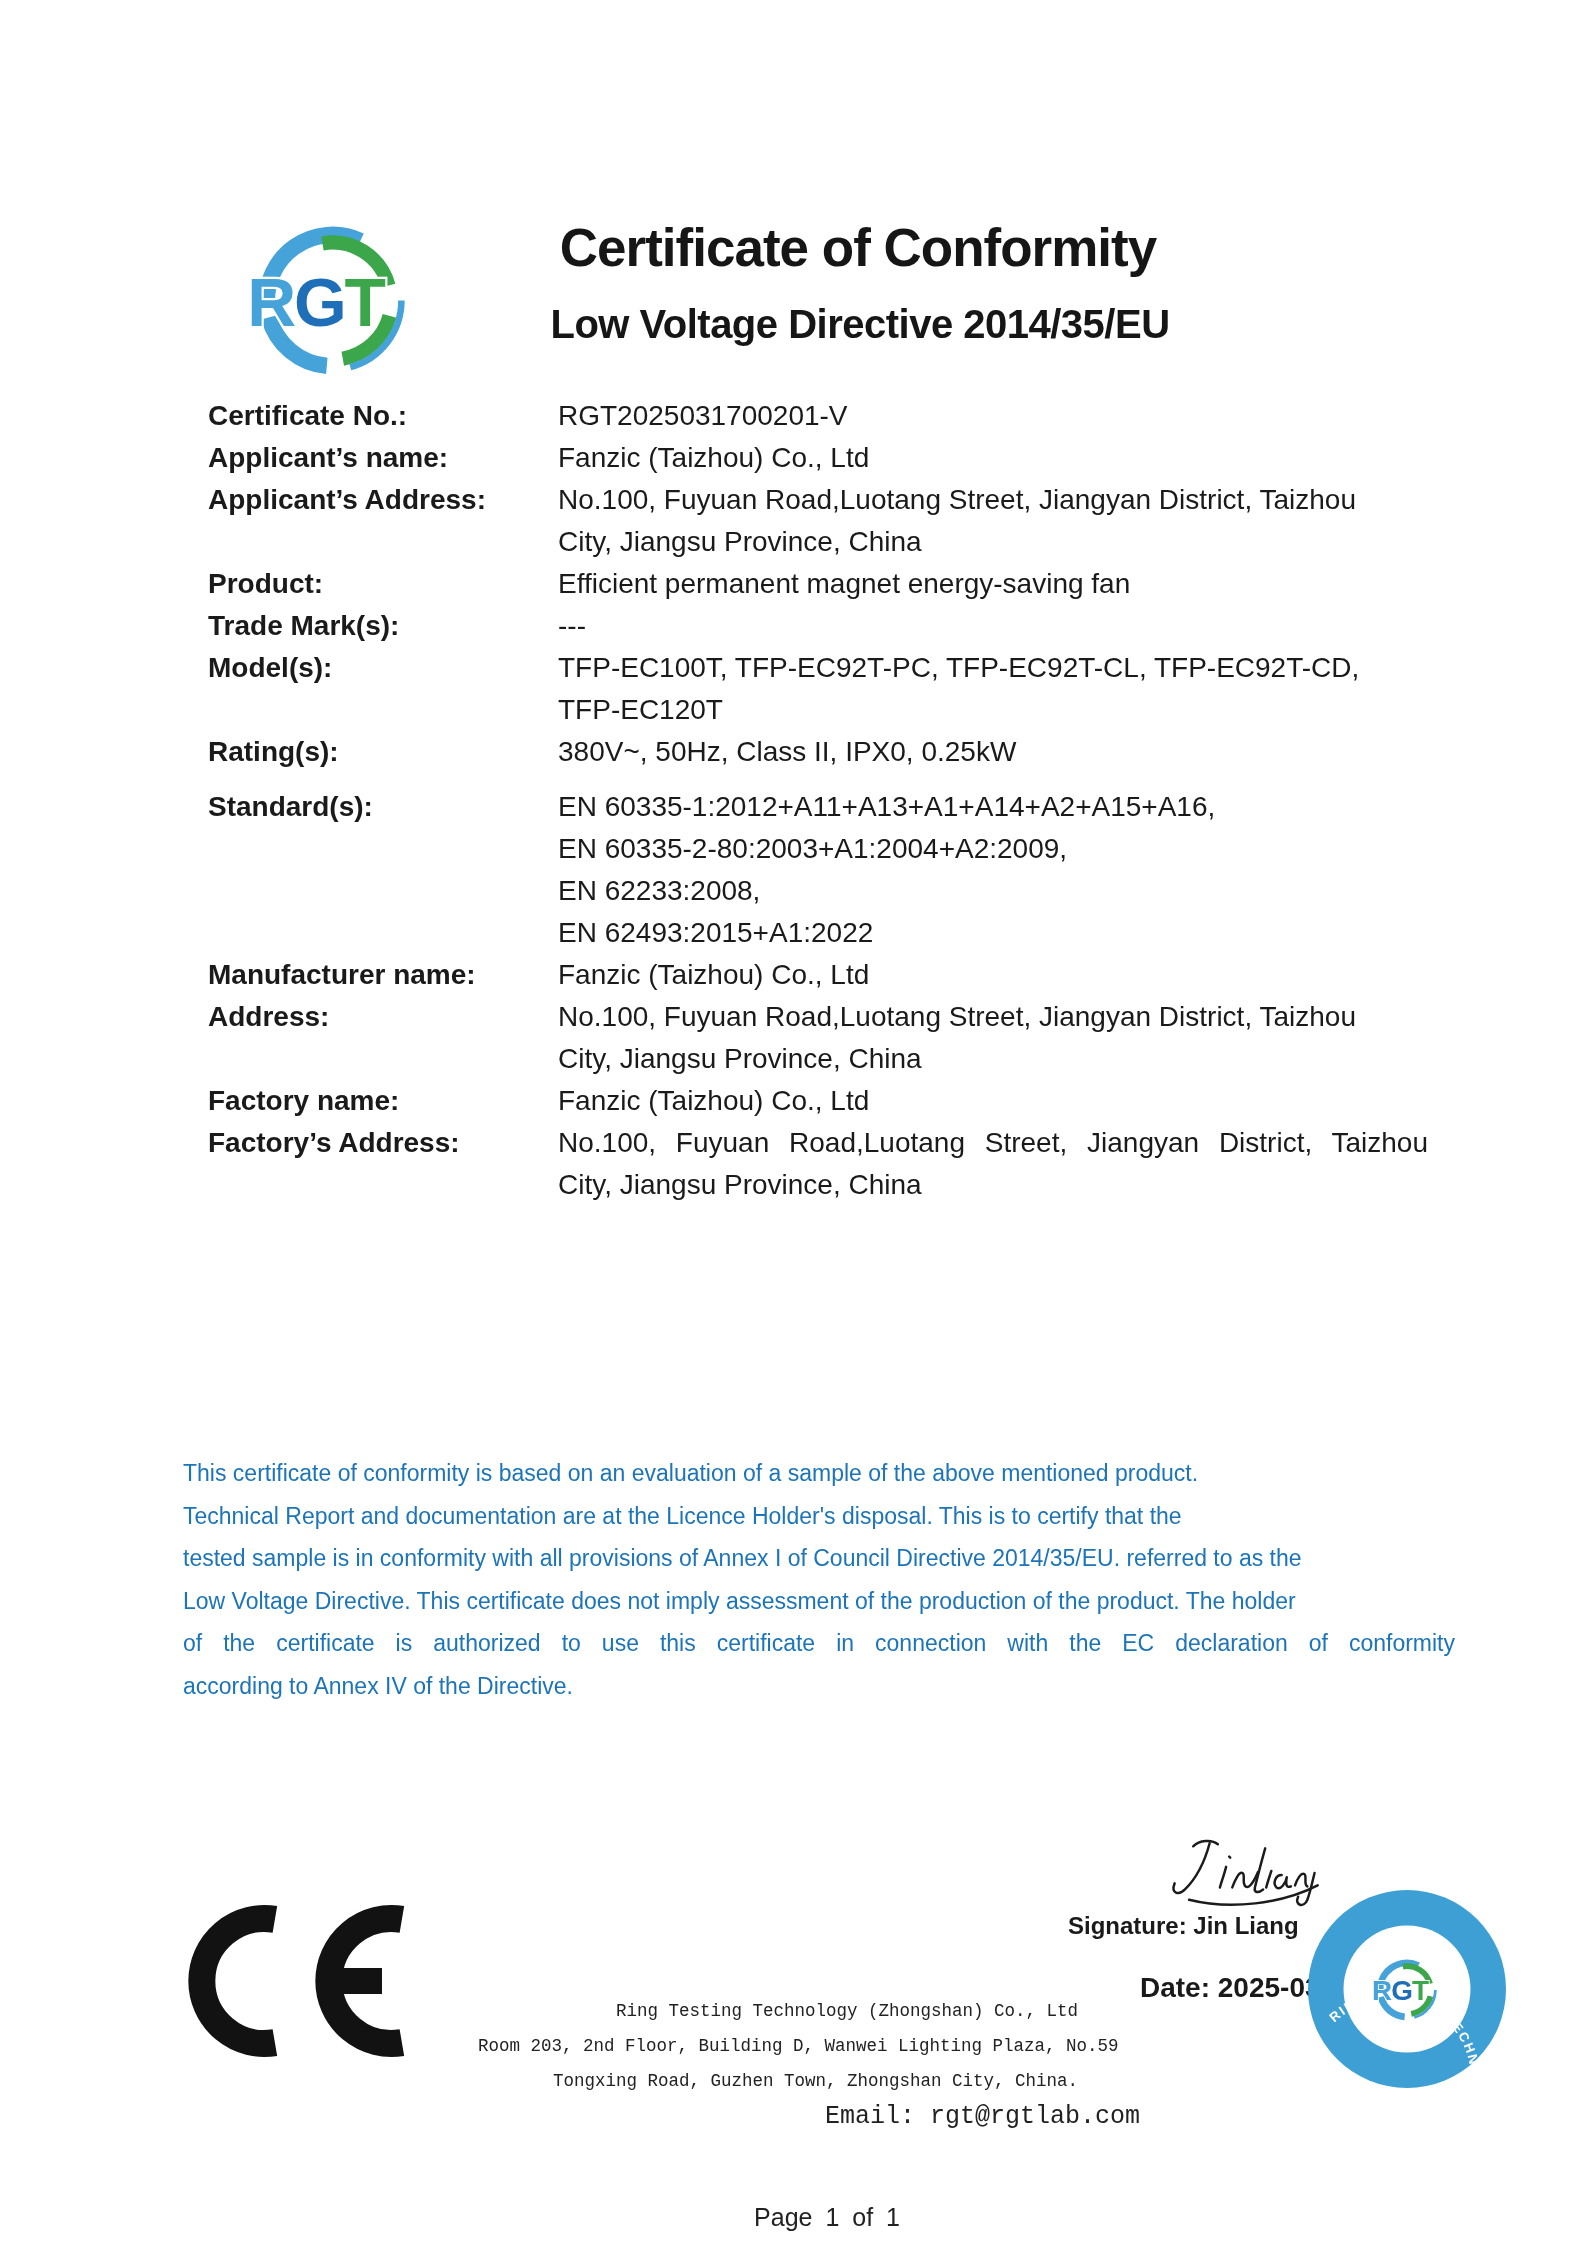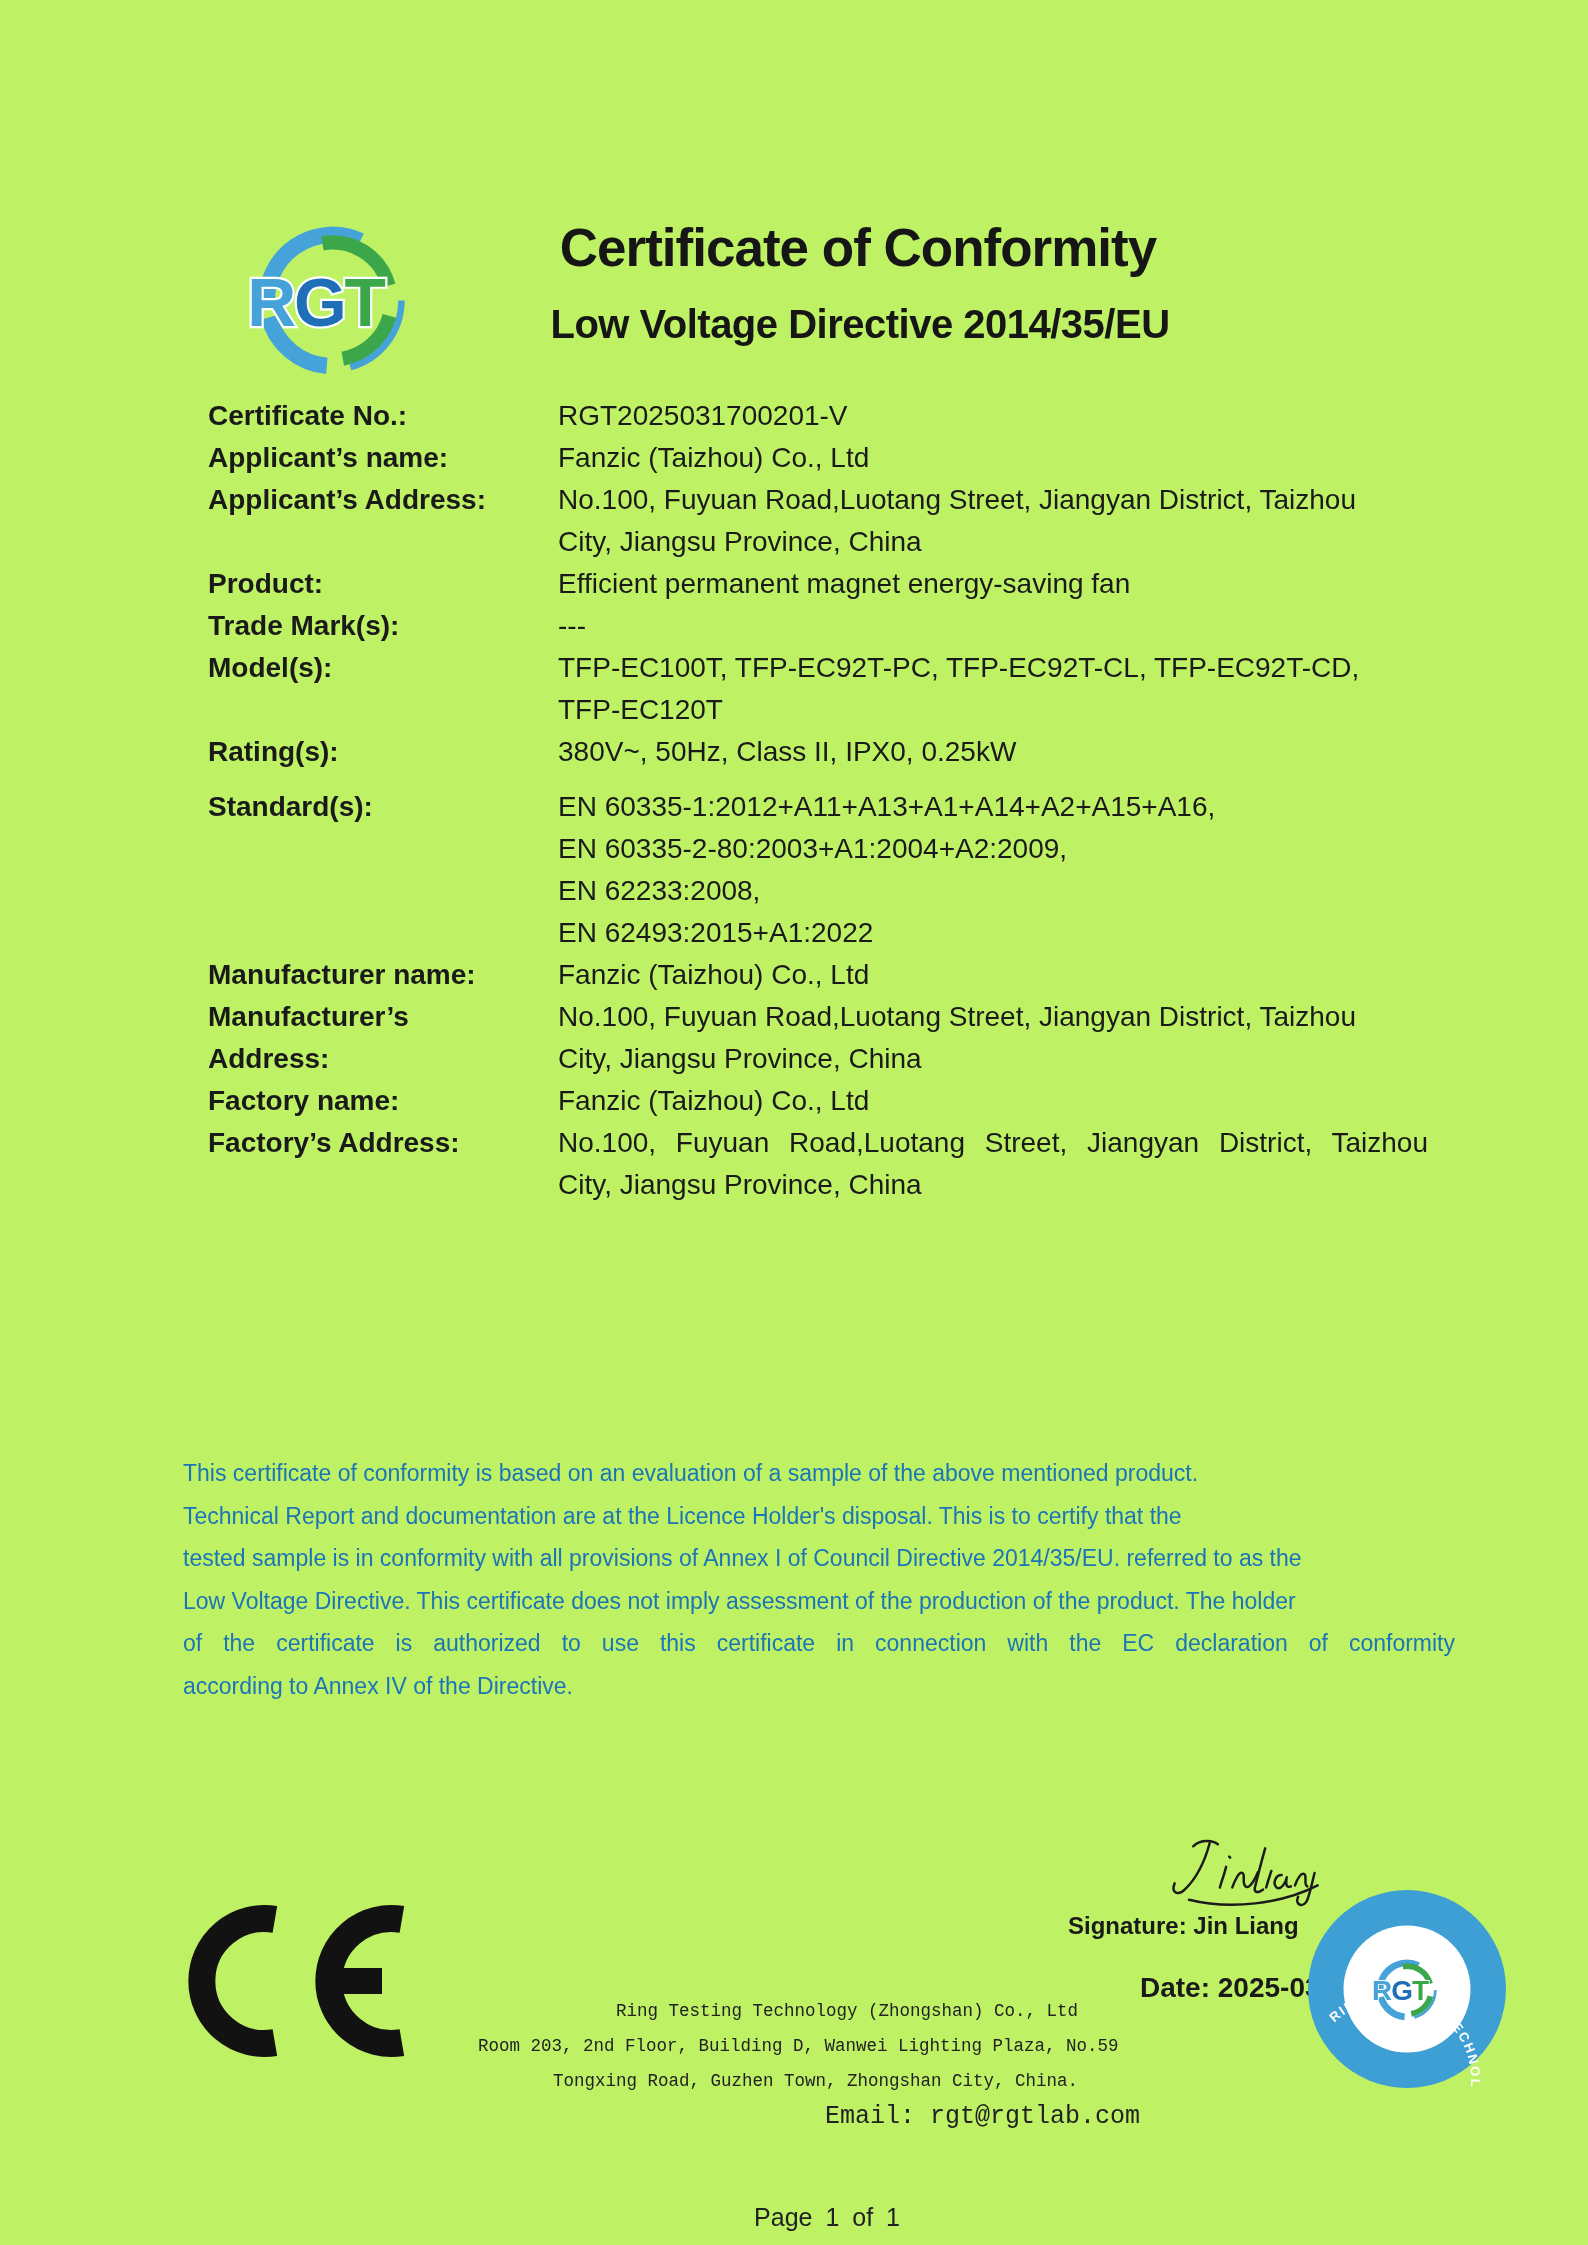--- a/index.html
+++ b/index.html
@@ -1,18 +1,18 @@
 <!DOCTYPE html>
 <html><head>
 <meta charset="utf-8">
 <style>
   html,body { margin:0; padding:0; background:#9a9a9a; }
   .page {
     position:relative; width:1588px; height:2245px; margin:0 auto;
-    background:#bef264; overflow:hidden;
+    background:#ffffff; overflow:hidden;
     font-family:"Liberation Sans","DejaVu Sans",sans-serif;
     color:#1a1a1a;
   }
   .abs { position:absolute; }
 
   
   .doc-title { left:408px; top:221px; width:900px; text-align:center;
     font-size:53px; font-weight:bold; letter-spacing:-1px; line-height:1; color:#161616; }
   .doc-subtitle { left:460px; top:304px; width:800px; text-align:center;
     font-size:40px; font-weight:bold; letter-spacing:-0.5px; line-height:1; color:#161616; }
@@ -143,21 +143,20 @@
       <div class="frow">
         <div class="flabel">
           <div class="line">Manufacturer name:</div>
         </div>
         <div class="fvalue">
           <div class="line">Fanzic (Taizhou) Co., Ltd</div>
         </div>
       </div>
       <div class="frow">
         <div class="flabel">
-          <div class="line">Manufacturer’s</div>
           <div class="line">Address:</div>
         </div>
         <div class="fvalue">
           <div class="line">No.100, Fuyuan Road,Luotang Street, Jiangyan District, Taizhou</div>
           <div class="line">City, Jiangsu Province, China</div>
         </div>
       </div>
       <div class="frow">
         <div class="flabel">
           <div class="line">Factory name:</div>

